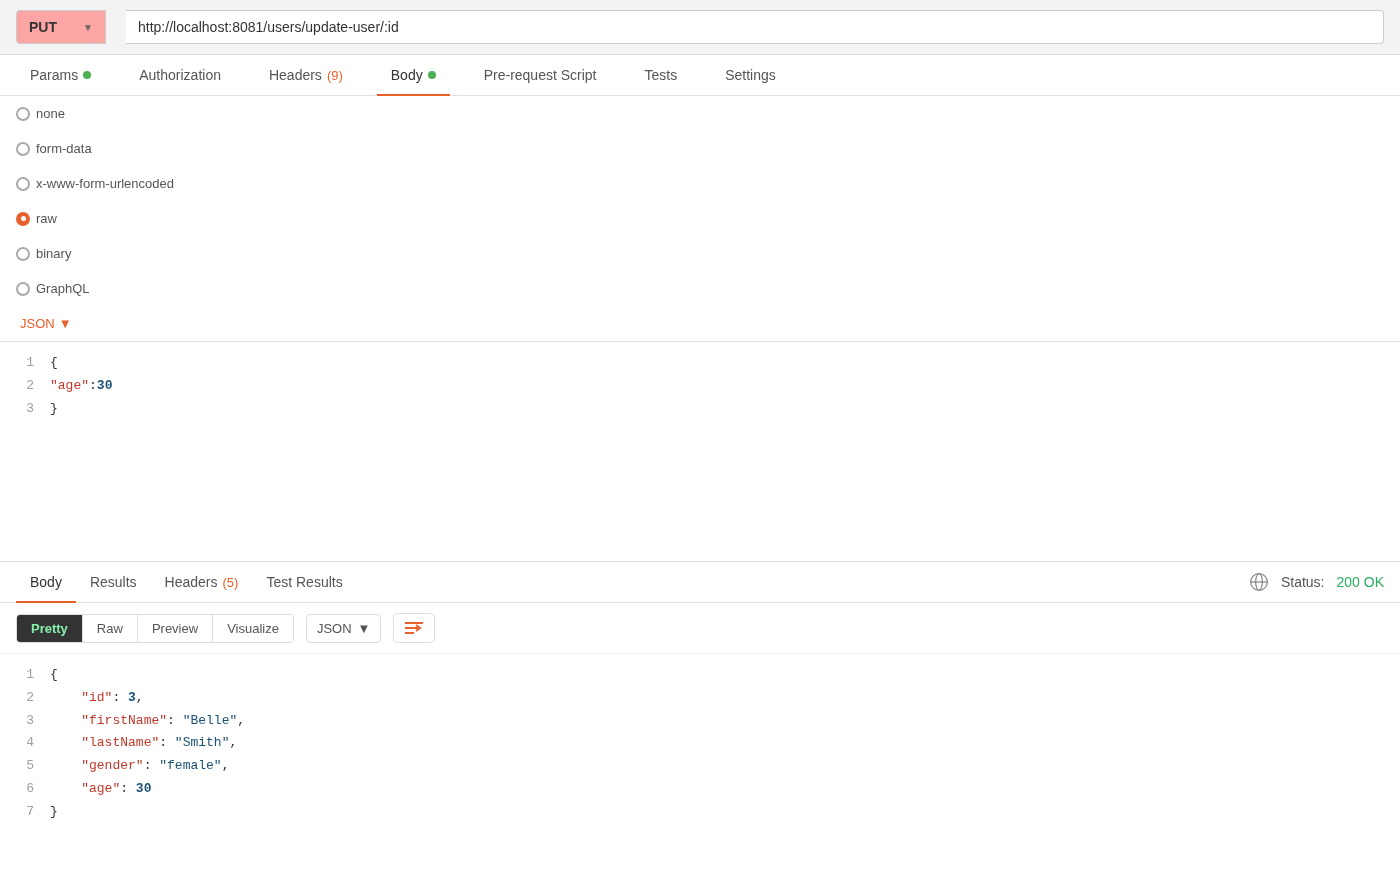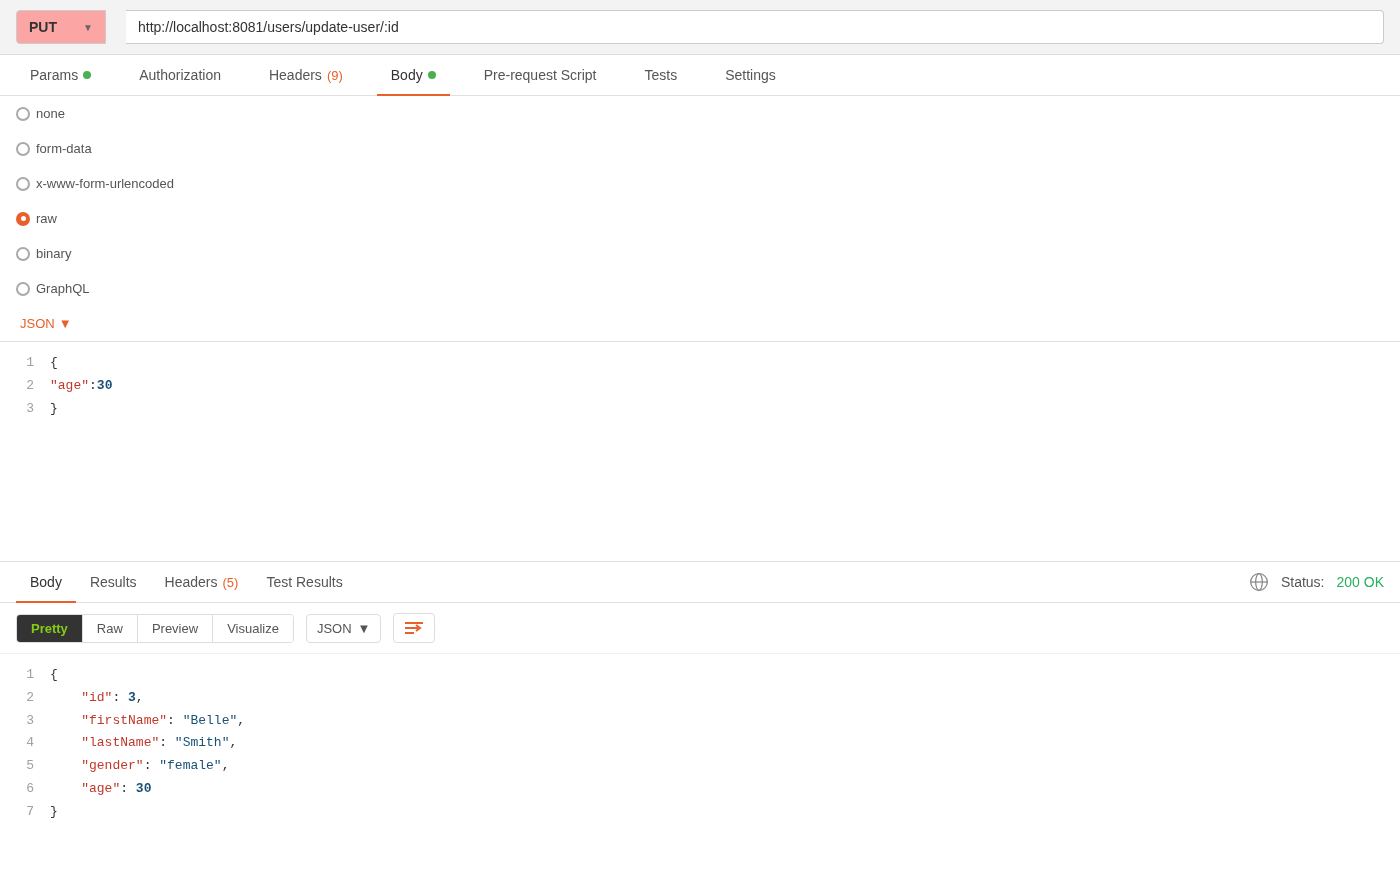--- a/index.html
+++ b/index.html
@@ -242,21 +242,21 @@
       padding: 6px 14px;
       cursor: pointer;
       font-size: 13px;
       color: #555;
       background: #fff;
       border-right: 1px solid #ddd;
     }
     .view-tab:last-child { border-right: none; }
     .view-tab.active {
       background: #333;
-      color: #84cc16;
+      color: #86efac;
       font-weight: 600;
     }
     .json-dropdown {
       display: flex;
       align-items: center;
       border: 1px solid #ddd;
       border-radius: 4px;
       padding: 6px 10px;
       cursor: pointer;
       font-size: 13px;

